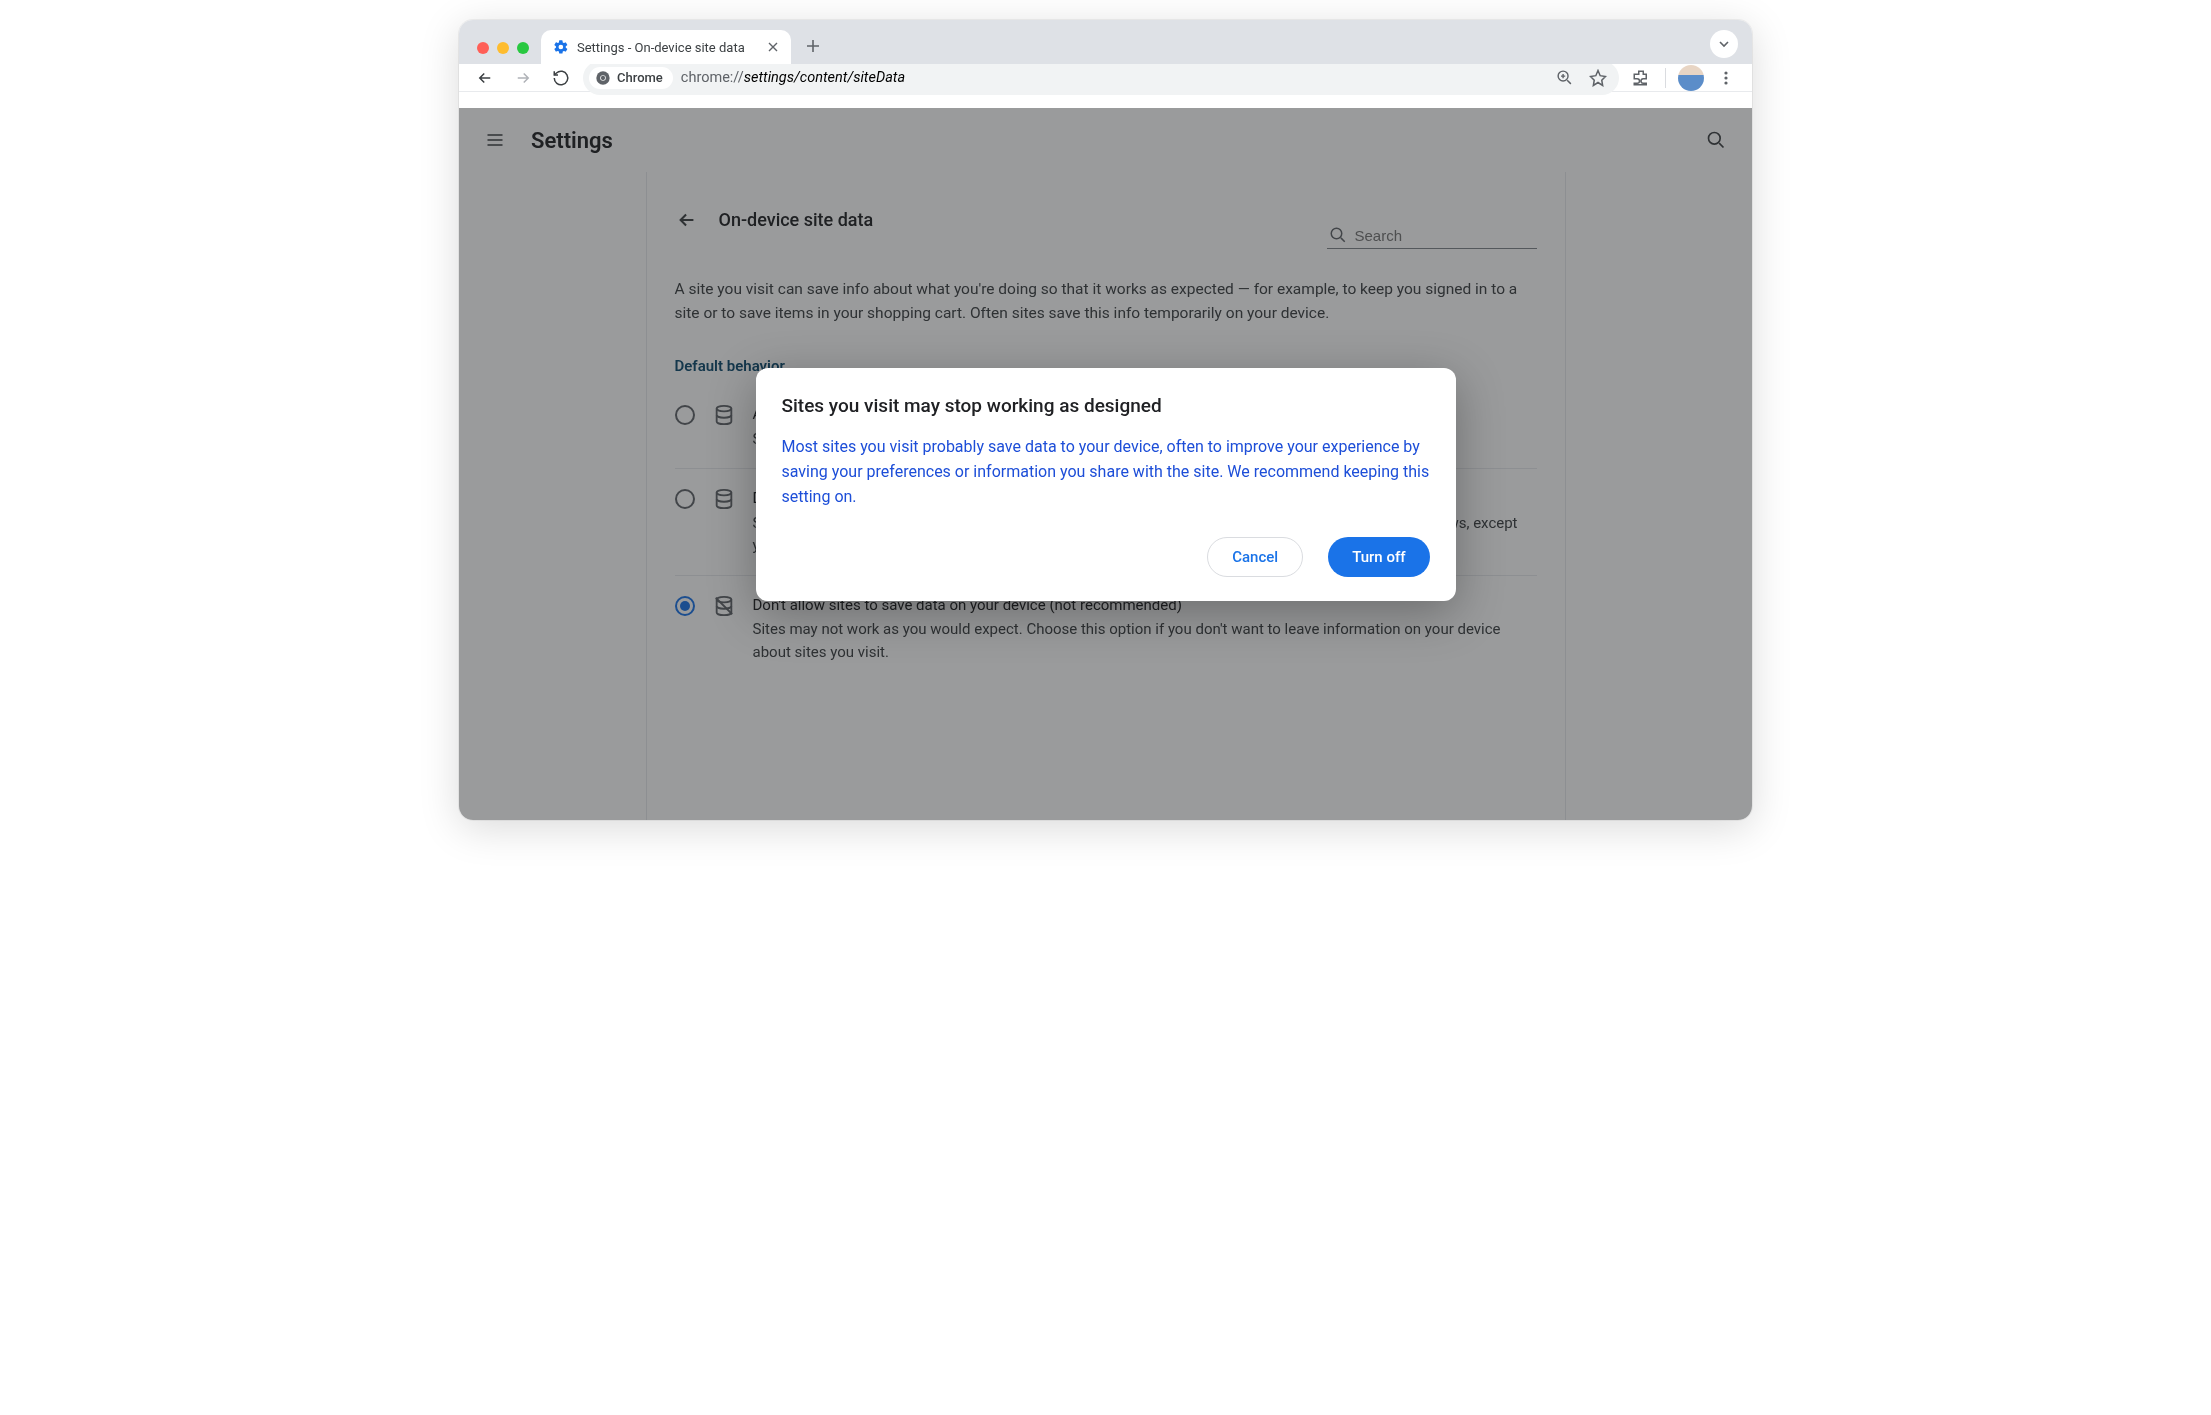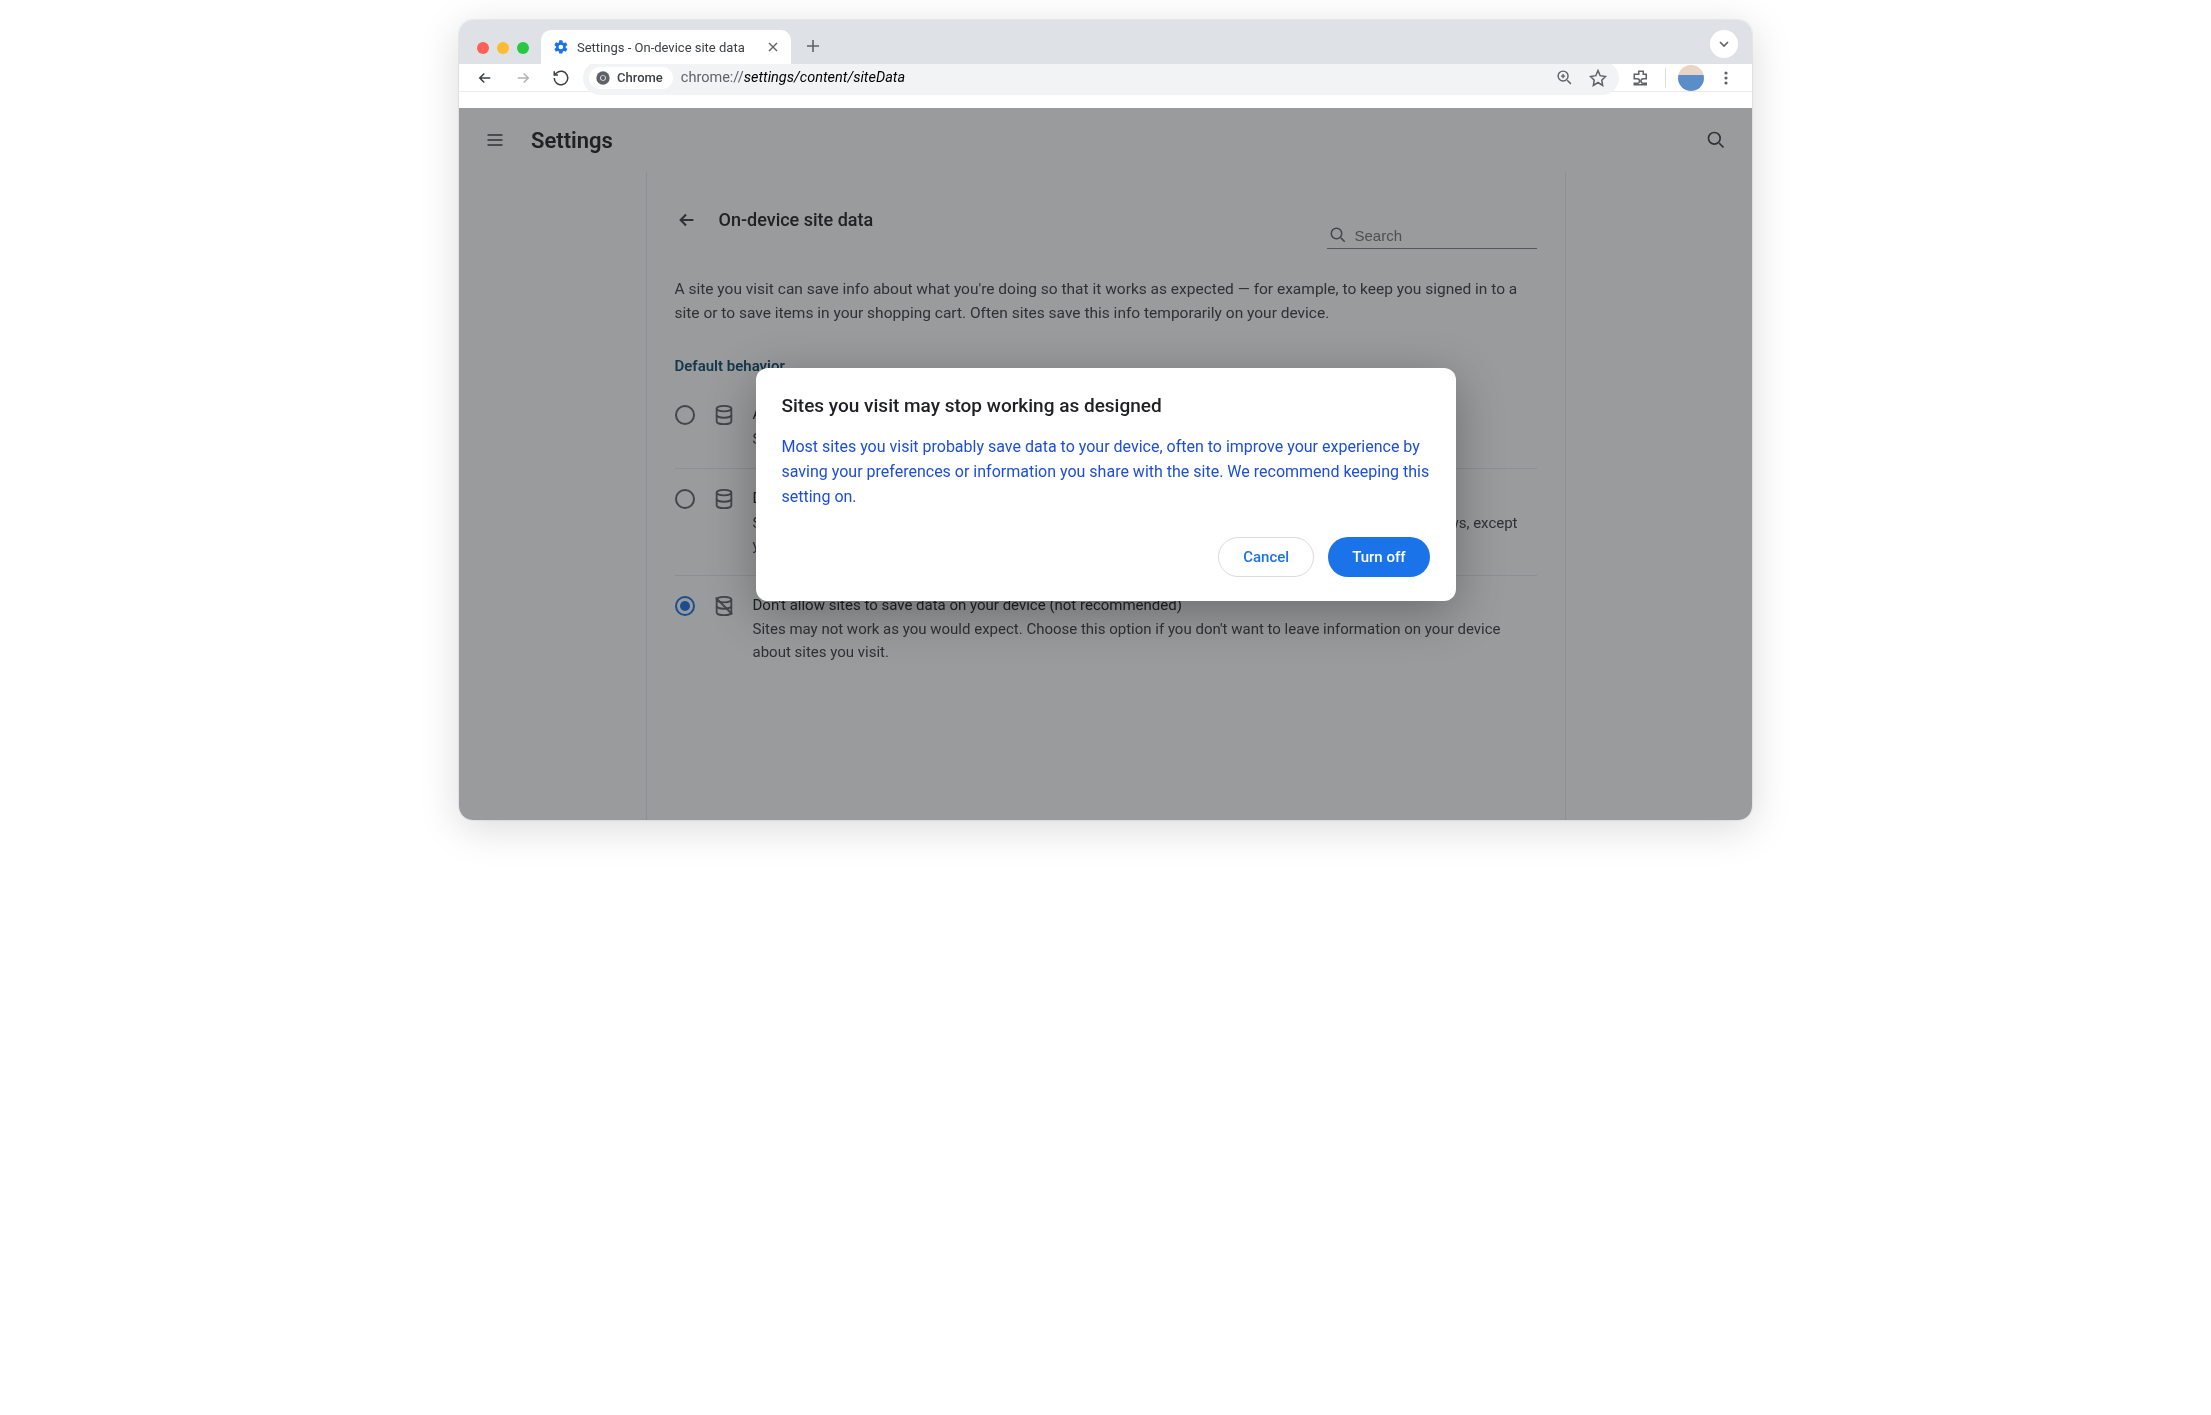--- a/index.html
+++ b/index.html
@@ -181,21 +181,21 @@
     left:50%; top:260px;
     transform:translateX(-50%);
     width:700px;
     background:#fff;
     border-radius:12px;
     box-shadow:0 12px 48px rgba(0,0,0,0.3);
     padding:26px 26px 24px 26px;
   }
   .dialog h3 { font-size:19px; font-weight:500; color:#202124; margin-bottom:18px;}
   .dialog p { font-size:16px; line-height:1.55; color:#1d4ed8;}
-  .dialog-buttons { display:flex; justify-content:flex-end; gap:14px; margin-top:28px;}
+  .dialog-buttons { display:flex; justify-content:flex-end; gap:25px; margin-top:28px;}
   .btn {
     height:40px; padding:0 24px; border-radius:20px; font-size:15px; font-weight:500;
     display:flex;align-items:center;justify-content:center; cursor:pointer;
   }
   .btn-outline { border:1px solid #dadce0; color:#1a73e8; background:#fff;}
   .btn-primary { background:#1a73e8; color:#fff; border:none;}
   svg { display:block; }
 </style>
 </head>
 <body>

